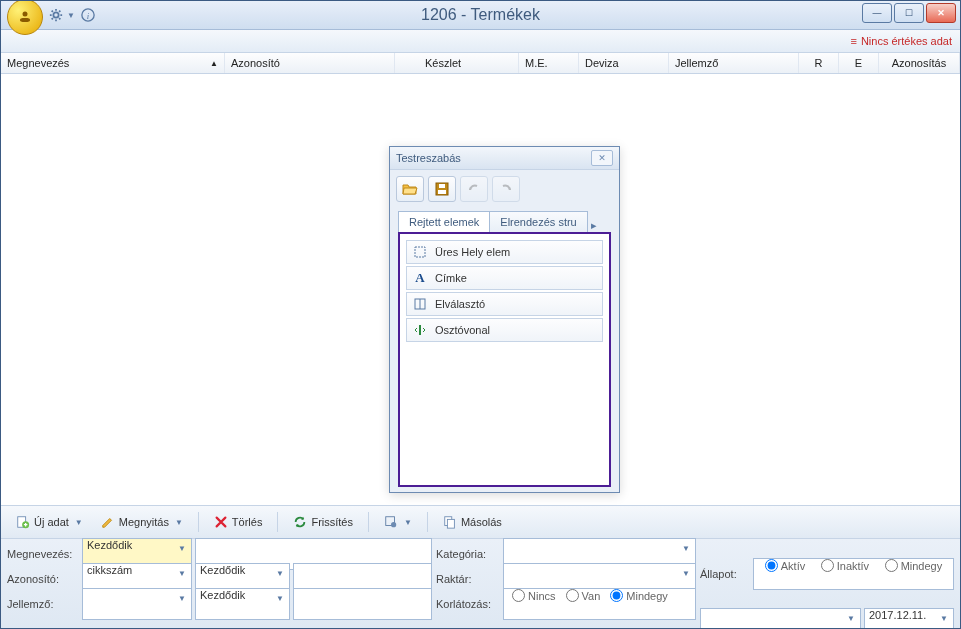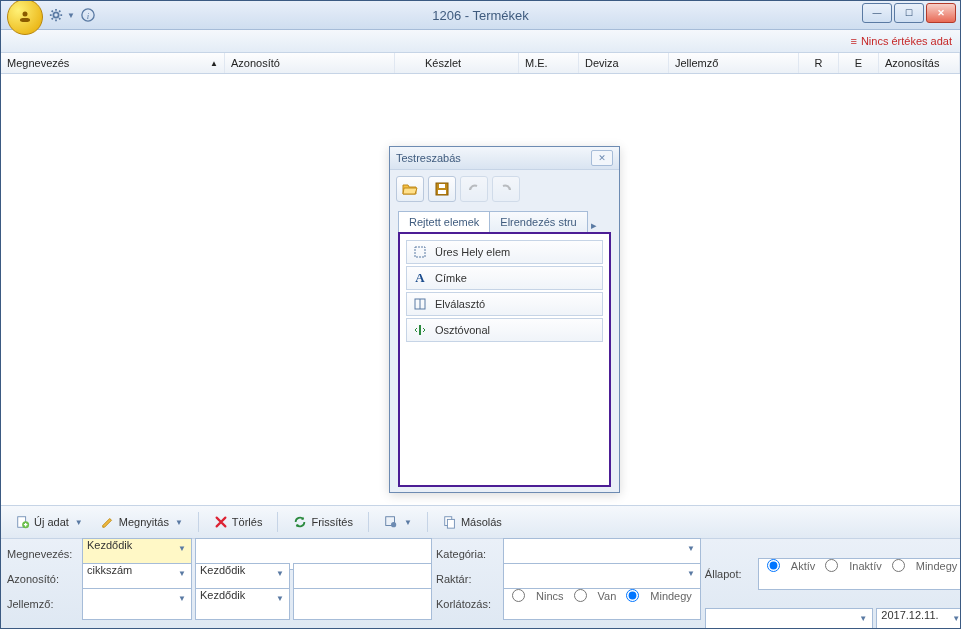--- a/index.html
+++ b/index.html
@@ -1,18 +1,18 @@
 <!DOCTYPE html>
 <html><head>
 <meta charset="utf-8">
 <style>
 html,body{margin:0;padding:0;font-family:Tahoma,Arial,sans-serif;font-size:11px;color:#333;background:#dde6f0;height:100%;}
 .window{position:relative;width:961px;height:629px;background:#fff;border:1px solid #3b5a82;box-sizing:border-box;overflow:hidden;}
 .titlebar{height:28px;background:linear-gradient(#e8eff9,#cfdef0);display:flex;align-items:center;border-bottom:1px solid #a6bcd8;position:relative;}
-.titlebar .title{position:absolute;left:0;right:0;text-align:center;color:#3f5b7e;font-size:13px;}
+.titlebar .title{position:absolute;left:0;right:0;text-align:center;color:#3f5b7e;font-size:16px;}
 .titlebar .left-group{display:flex;align-items:center;gap:6px;padding-left:6px;z-index:1;}
 .logo-circle{width:34px;height:34px;border-radius:50%;background:radial-gradient(circle at 30% 30%,#fff176,#e6a800);border:1px solid #b8860b;display:flex;align-items:center;justify-content:center;font-size:16px;margin-top:4px;}
 .gear-dd{display:flex;align-items:center;gap:2px;color:#5a7aa3;}
 .win-controls{position:absolute;right:4px;top:2px;display:flex;gap:2px;z-index:1;}
 .win-btn{width:28px;height:18px;border:1px solid #5a7aa3;border-radius:3px;background:linear-gradient(#eaf1fa,#cfdff2);display:flex;align-items:center;justify-content:center;font-size:9px;color:#2c4a70;}
 .win-btn.close{background:linear-gradient(#f8d0c8,#e86a56);border-color:#b33a2a;color:#fff;font-weight:bold;}
 .infobar{height:22px;background:linear-gradient(#f5f8fc,#e3ecf6);display:flex;align-items:center;justify-content:flex-end;padding:0 8px;border-bottom:1px solid #c6d4e6;color:#c62828;gap:4px;}
 .col-headers{display:flex;height:20px;background:linear-gradient(#fdfdfe,#ecf1f7);border-bottom:1px solid #c6d4e6;align-items:center;font-size:11px;color:#222;}
 .col{padding:0 6px;border-right:1px solid #e0e7f1;height:100%;display:flex;align-items:center;box-sizing:border-box;}
 .grid-body{height:431px;background:#fff;}
@@ -20,21 +20,21 @@
 .tb-btn{display:flex;align-items:center;gap:4px;padding:3px 6px;border:1px solid transparent;border-radius:3px;cursor:pointer;}
 .tb-sep{width:1px;height:20px;background:#c6d4e6;margin:0 4px;}
 .dd-arrow{font-size:8px;color:#5a7aa3;margin-left:2px;}
 .filter-panel{background:linear-gradient(#eaf0f8,#dde7f2);padding:4px 6px;display:flex;gap:4px;}
 .filter-col{display:flex;flex-direction:column;gap:3px;}
 .filter-row{display:flex;align-items:center;gap:3px;height:22px;}
 .filter-label{width:72px;color:#444;}
 .combo{height:32px;border:1px solid #a6bcd8;background:#fff;display:flex;align-items:flex-start;padding:0 4px;box-sizing:border-box;position:relative;}
 .combo.yellow{background:#fff8c6;}
 .combo .arrow{position:absolute;right:2px;top:2px;width:14px;height:14px;display:flex;align-items:center;justify-content:center;font-size:8px;color:#5a7aa3;}
-.radio{display:flex;align-items:center;gap:11px;color:#666;}
+.radio{display:flex;align-items:center;gap:3px;color:#666;}
 .radio input{margin:0;}
 .dialog{position:absolute;left:388px;top:145px;width:229px;height:345px;border:1px solid #6d8bb2;background:#e9eff7;box-shadow:0 2px 10px rgba(0,0,0,0.15);}
 .dlg-title{height:22px;background:linear-gradient(#f2f6fb,#d9e4f1);display:flex;align-items:center;padding:0 6px;color:#3f5b7e;font-size:11px;border-bottom:1px solid #c6d4e6;justify-content:space-between;}
 .dlg-close{width:20px;height:14px;border:1px solid #a6bcd8;border-radius:2px;display:flex;align-items:center;justify-content:center;font-size:9px;color:#6d8bb2;background:#f2f6fb;}
 .dlg-toolbar{padding:6px;display:flex;gap:4px;}
 .dlg-tb-btn{width:26px;height:24px;border:1px solid #b9c8dc;background:linear-gradient(#fdfdfe,#e8eff7);border-radius:3px;display:flex;align-items:center;justify-content:center;}
 .dlg-tb-btn.disabled{opacity:0.5;}
 .tab-strip{display:flex;padding:0 8px;align-items:flex-end;height:24px;}
 .tab{padding:4px 10px;border:1px solid #a6bcd8;border-bottom:none;background:linear-gradient(#f8fafd,#e8eff7);margin-right:-1px;color:#3f5b7e;}
 .tab.active{background:#fff;position:relative;z-index:1;}
@@ -103,21 +103,21 @@
       </div>
     <div class="col" style="width:130px;">
         <span>Jellemző</span>
       </div>
     <div class="col" style="width:40px;justify-content:center;">
         <span>R</span>
       </div>
     <div class="col" style="width:40px;justify-content:center;">
         <span>E</span>
       </div>
-    <div class="col" style="flex:1;justify-content:flex-start;">
+    <div class="col" style="flex:1;justify-content:center;">
         <span>Azonosítás</span>
       </div>
   </div>
 
   <div class="grid-body"></div>
 
   <div class="toolbar">
     <div class="tb-btn">
       <svg width="14" height="14" viewBox="0 0 16 16">
           <rect x="2" y="2" width="9" height="12" fill="#fff" stroke="#6d8bb2"></rect>

